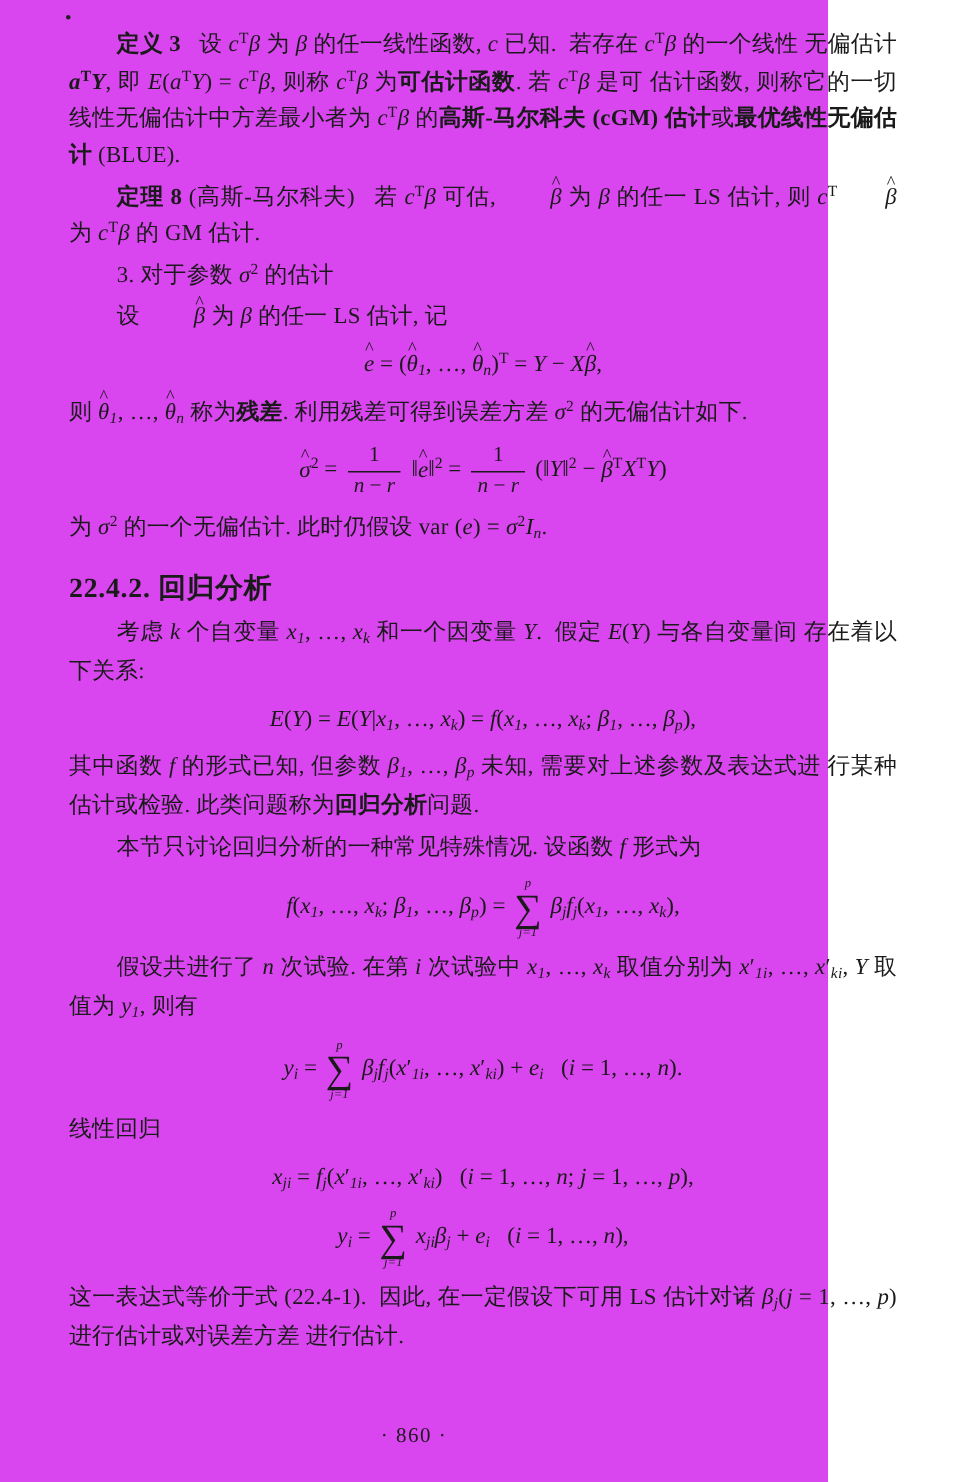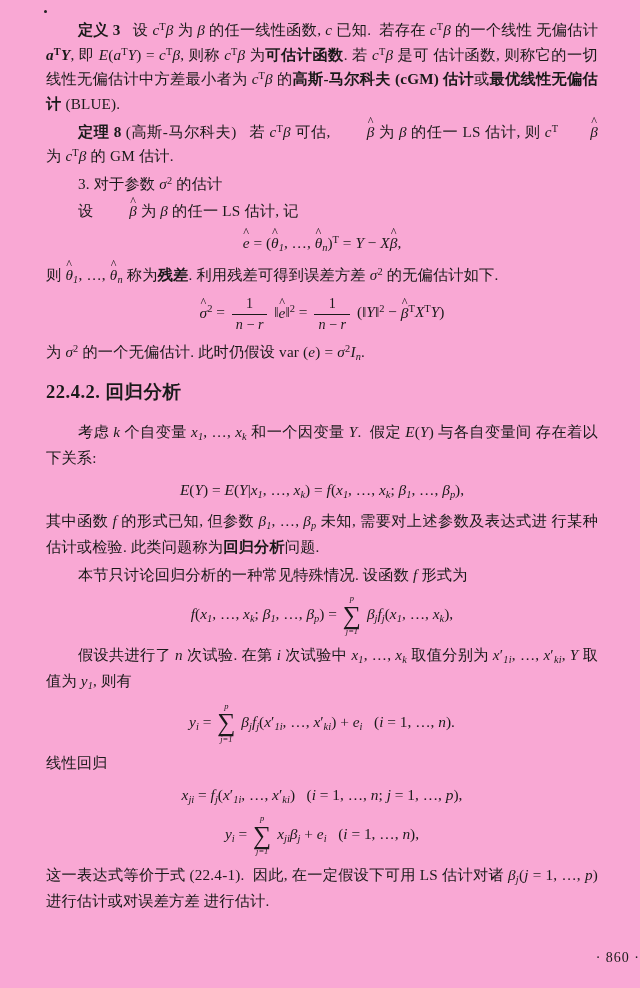--- a/index.html
+++ b/index.html
@@ -10,26 +10,26 @@
   body {
     width: 640px;
     height: 988px;
     font-family: "Liberation Serif", serif;
     color: #1a1a1a;
     position: relative;
     overflow: hidden;
   }
   .page {
     position: relative;
-    width: 640px;
+    width: 552px;
     height: 988px;
     padding: 0;
     box-sizing: border-box;
     
-    background: #f9a8d4;
+    background: #d946ef;
   }
   .content {
     position: absolute;
     left: 46px;
     top: 18px;
     width: 552px;
   }
   p {
     margin: 0 0 3px 0;
     font-size: 15.2px;
@@ -103,29 +103,29 @@
     position: absolute;
     top: -0.62em;
     left: 50%;
     transform: translateX(-50%);
     font-size: 0.8em;
     font-style: normal;
   }
   .sec-head {
     font-size: 18.5px;
     font-weight: bold;
-    margin: 14px 0 16px 0;
+    margin: 14px 0 6px 0;
     letter-spacing: 0.5px;
   }
   .folio {
     position: absolute;
     left: 0;
     right: 0;
     bottom: 22px;
-    text-align: right;
+    text-align: center;
     font-size: 14px;
     letter-spacing: 1px;
   }
   .dot-mark {
     position: absolute;
     left: 44px;
     top: 10px;
     width: 3px;
     height: 3px;
     background: #222;

